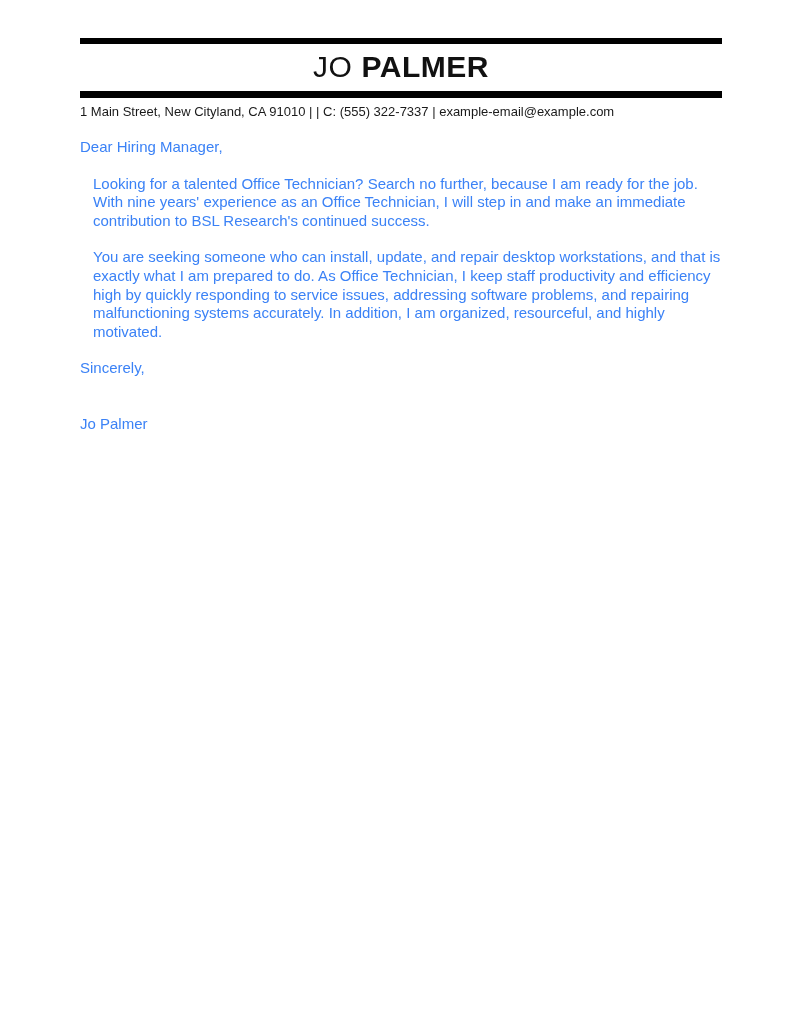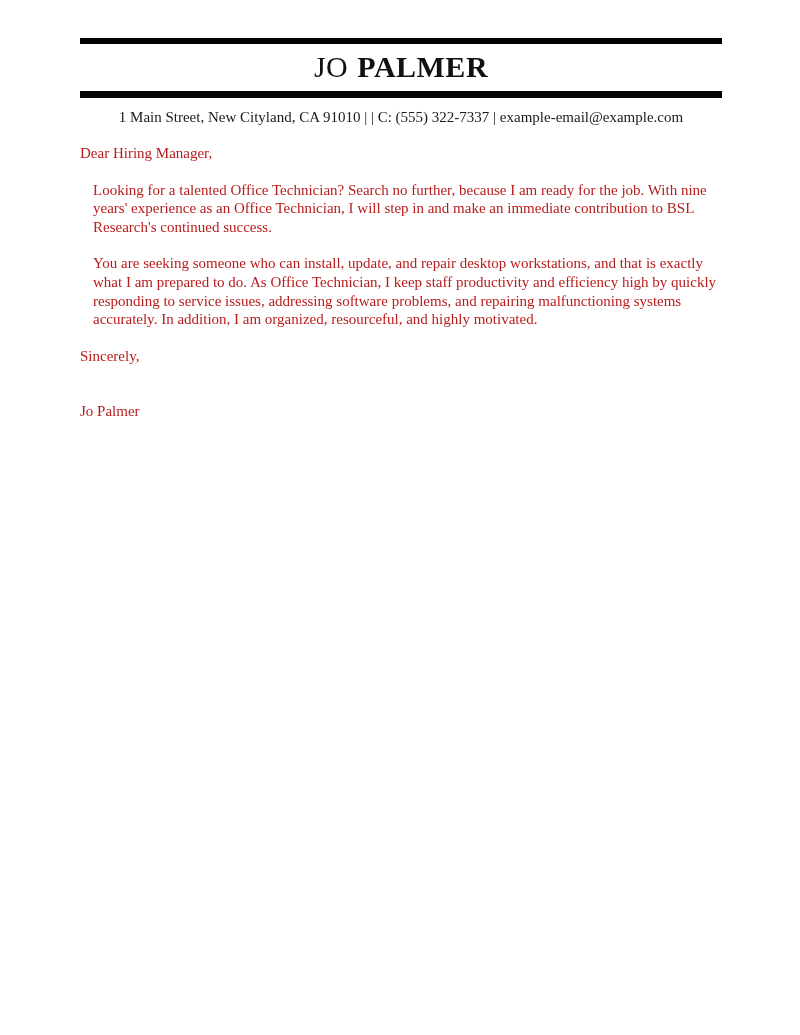--- a/index.html
+++ b/index.html
@@ -15,21 +15,20 @@
     font-family: "Liberation Sans", sans-serif;
     color: #1f1f1f;
     overflow: hidden;
   }
   .content {
     position: absolute;
     left: 80px;
     top: 0;
     width: 642px;
     padding-top: 38px;
-    font-family: Liberation Serif, serif;
   }
   .rule {
     width: 100%;
     background: #000000;
   }
   .rule-top { height: 6px; }
   .rule-bottom { height: 7px; }
   .name {
     margin: 4px 0 5px 0;
     text-align: center;
@@ -40,31 +39,30 @@
     font-weight: 400;
   }
   .name .first {
     font-weight: 400;
     margin-right: 9px;
   }
   .name .last {
     font-weight: 700;
   }
   .contact {
-    margin-top: 11px;
-    text-align: center;
-    font-size: 15px;
+    margin-top: 5px;
+    font-size: 13px;
     line-height: 17px;
     white-space: nowrap;
     color: #1a1a1a;
   }
   .letter-body p {
     font-size: 15px;
     line-height: 18.6px;
-    color: #b91c1c;
+    color: #3b82f6;
   }
   .salutation { margin: 18px 0 0 0; }
   .para       { margin: 18px 0 0 13px; }
   .closing    { margin: 18px 0 1px 0; }
   .signature  { margin: 37px 0 0 0; }
 </style>
 </head>
 <body>
 
 <div class="page">

